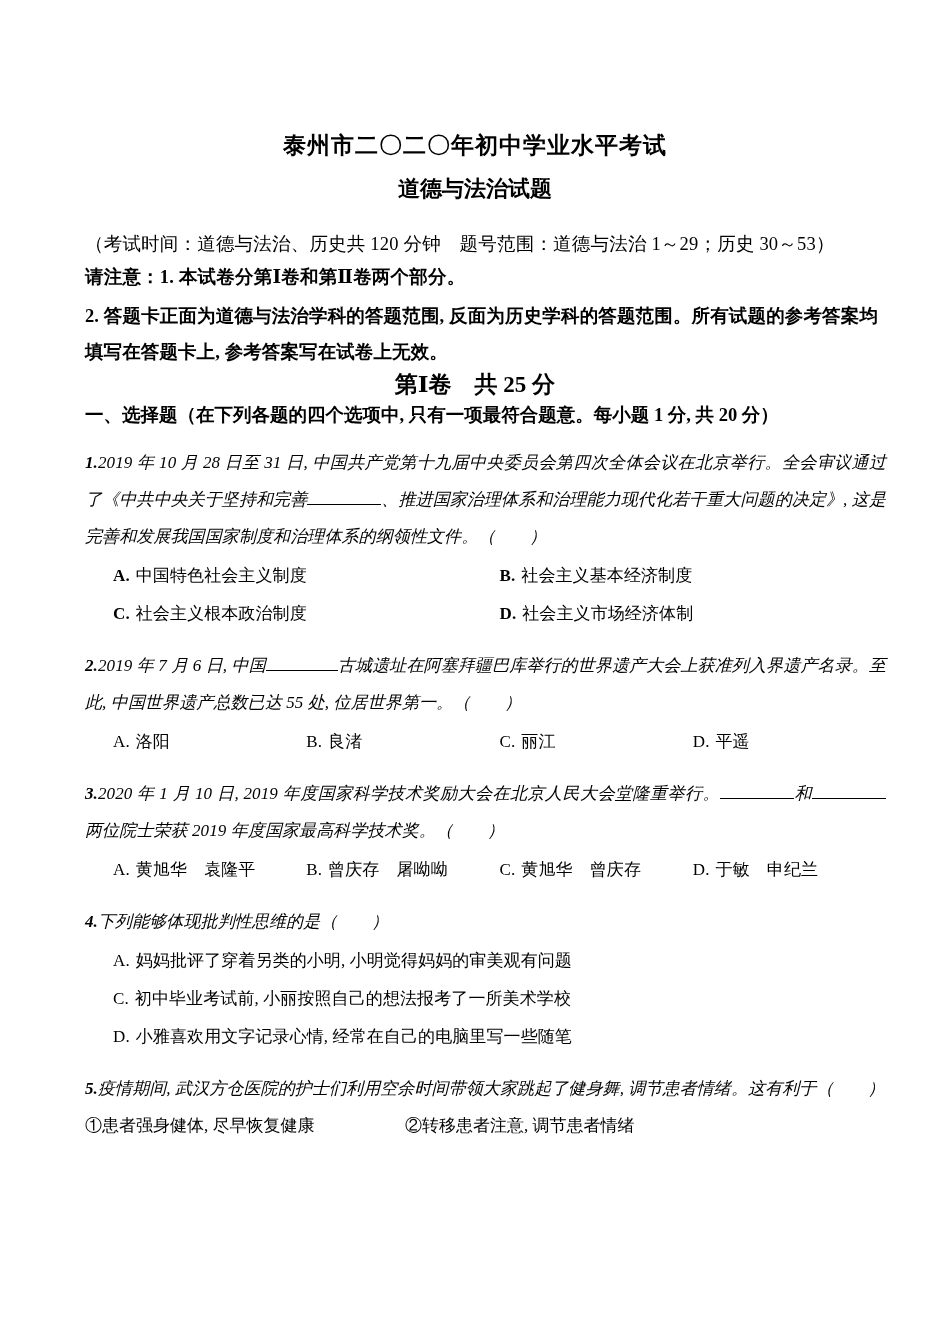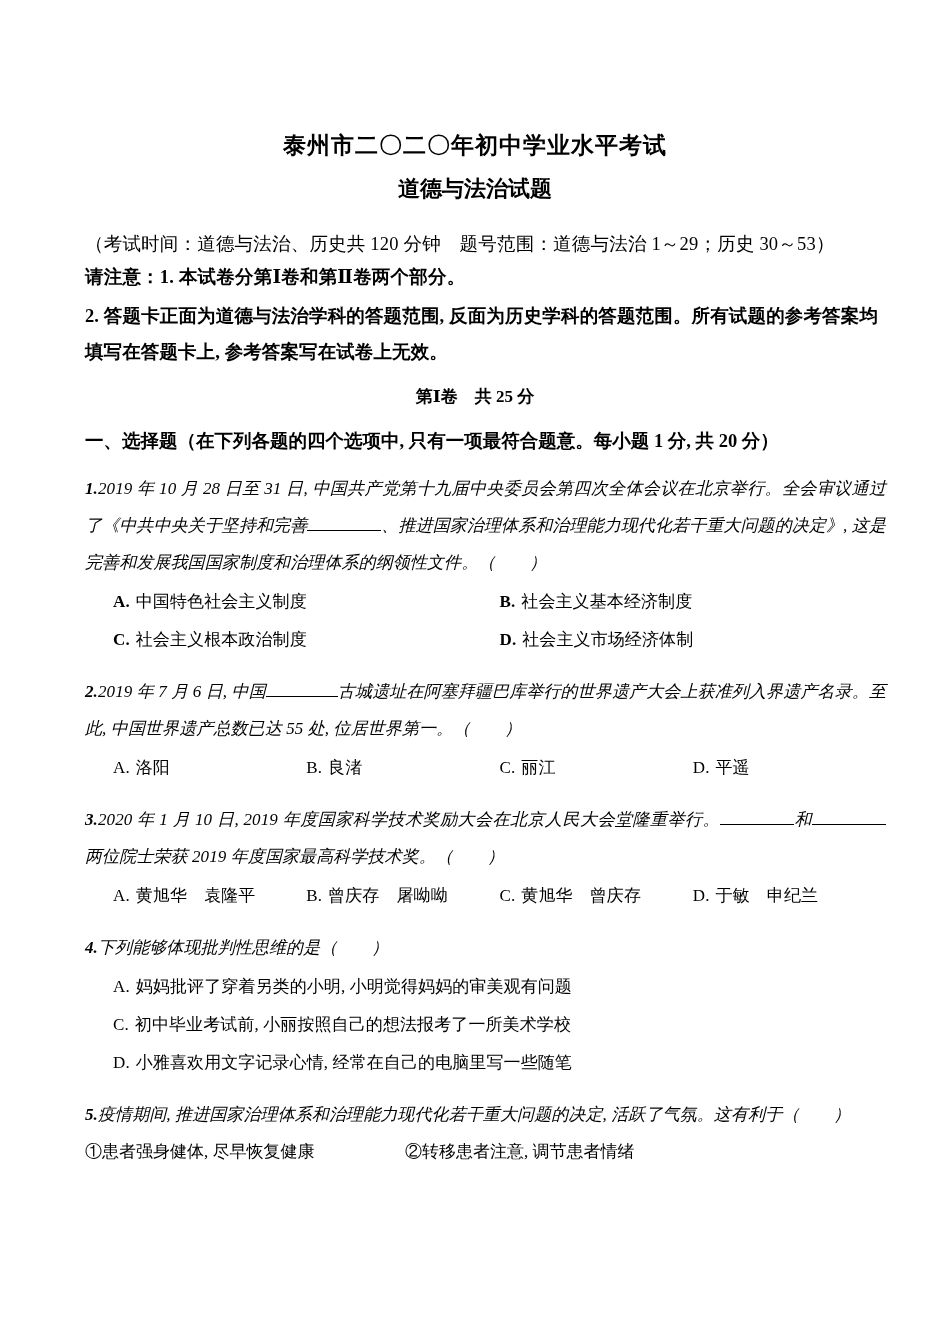--- a/index.html
+++ b/index.html
@@ -65,29 +65,27 @@
     font-weight: bold;
     letter-spacing: 0.1px;
     margin-top: 4px;
     padding-right: 10px;
     text-align: justify;
   }
 
   
   .section-center {
     text-align: center;
-    font-size: 17px;
-    font-weight: bold;
-    margin-top: 12px;
+    font-size: 23px;
+    font-weight: bold;
     line-height: 30px;
   }
   .section-head {
     font-size: 18.5px;
     font-weight: bold;
-    margin-top: 14px;
     padding-left: 25px;
     line-height: 30px;
     white-space: nowrap;
   }
 
   
   .question {
     padding-left: 25px;
     padding-right: 4px;
     margin-top: 14px;
@@ -209,17 +207,17 @@
       <div class="opt-row cols-1">
         <span class="opt"><span class="opt-label plain">C.</span><span class="opt-gap"></span><span>初中毕业考试前, 小丽按照自己的想法报考了一所美术学校</span></span>
       </div>
       <div class="opt-row cols-1">
         <span class="opt"><span class="opt-label plain">D.</span><span class="opt-gap"></span><span>小雅喜欢用文字记录心情, 经常在自己的电脑里写一些随笔</span></span>
       </div>
     </div>
   </div>
 
   <div class="question">
-    <div class="q-stem"><span class="q-num">5.</span><span>疫情期间, 推进国家治理体系和治理能力现代化若干重大问题的决定, 活跃了气氛。这有利于（　　）</span></div>
+    <div class="q-stem"><span class="q-num">5.</span><span>疫情期间, 武汉方仓医院的护士们利用空余时间带领大家跳起了健身舞, 调节患者情绪。这有利于（　　）</span></div>
     <div class="q-sub-line"><span class="sub-item first">①患者强身健体, 尽早恢复健康</span><span class="sub-item">②转移患者注意, 调节患者情绪</span></div>
   </div>
 
 </div>
 
 </body></html>

